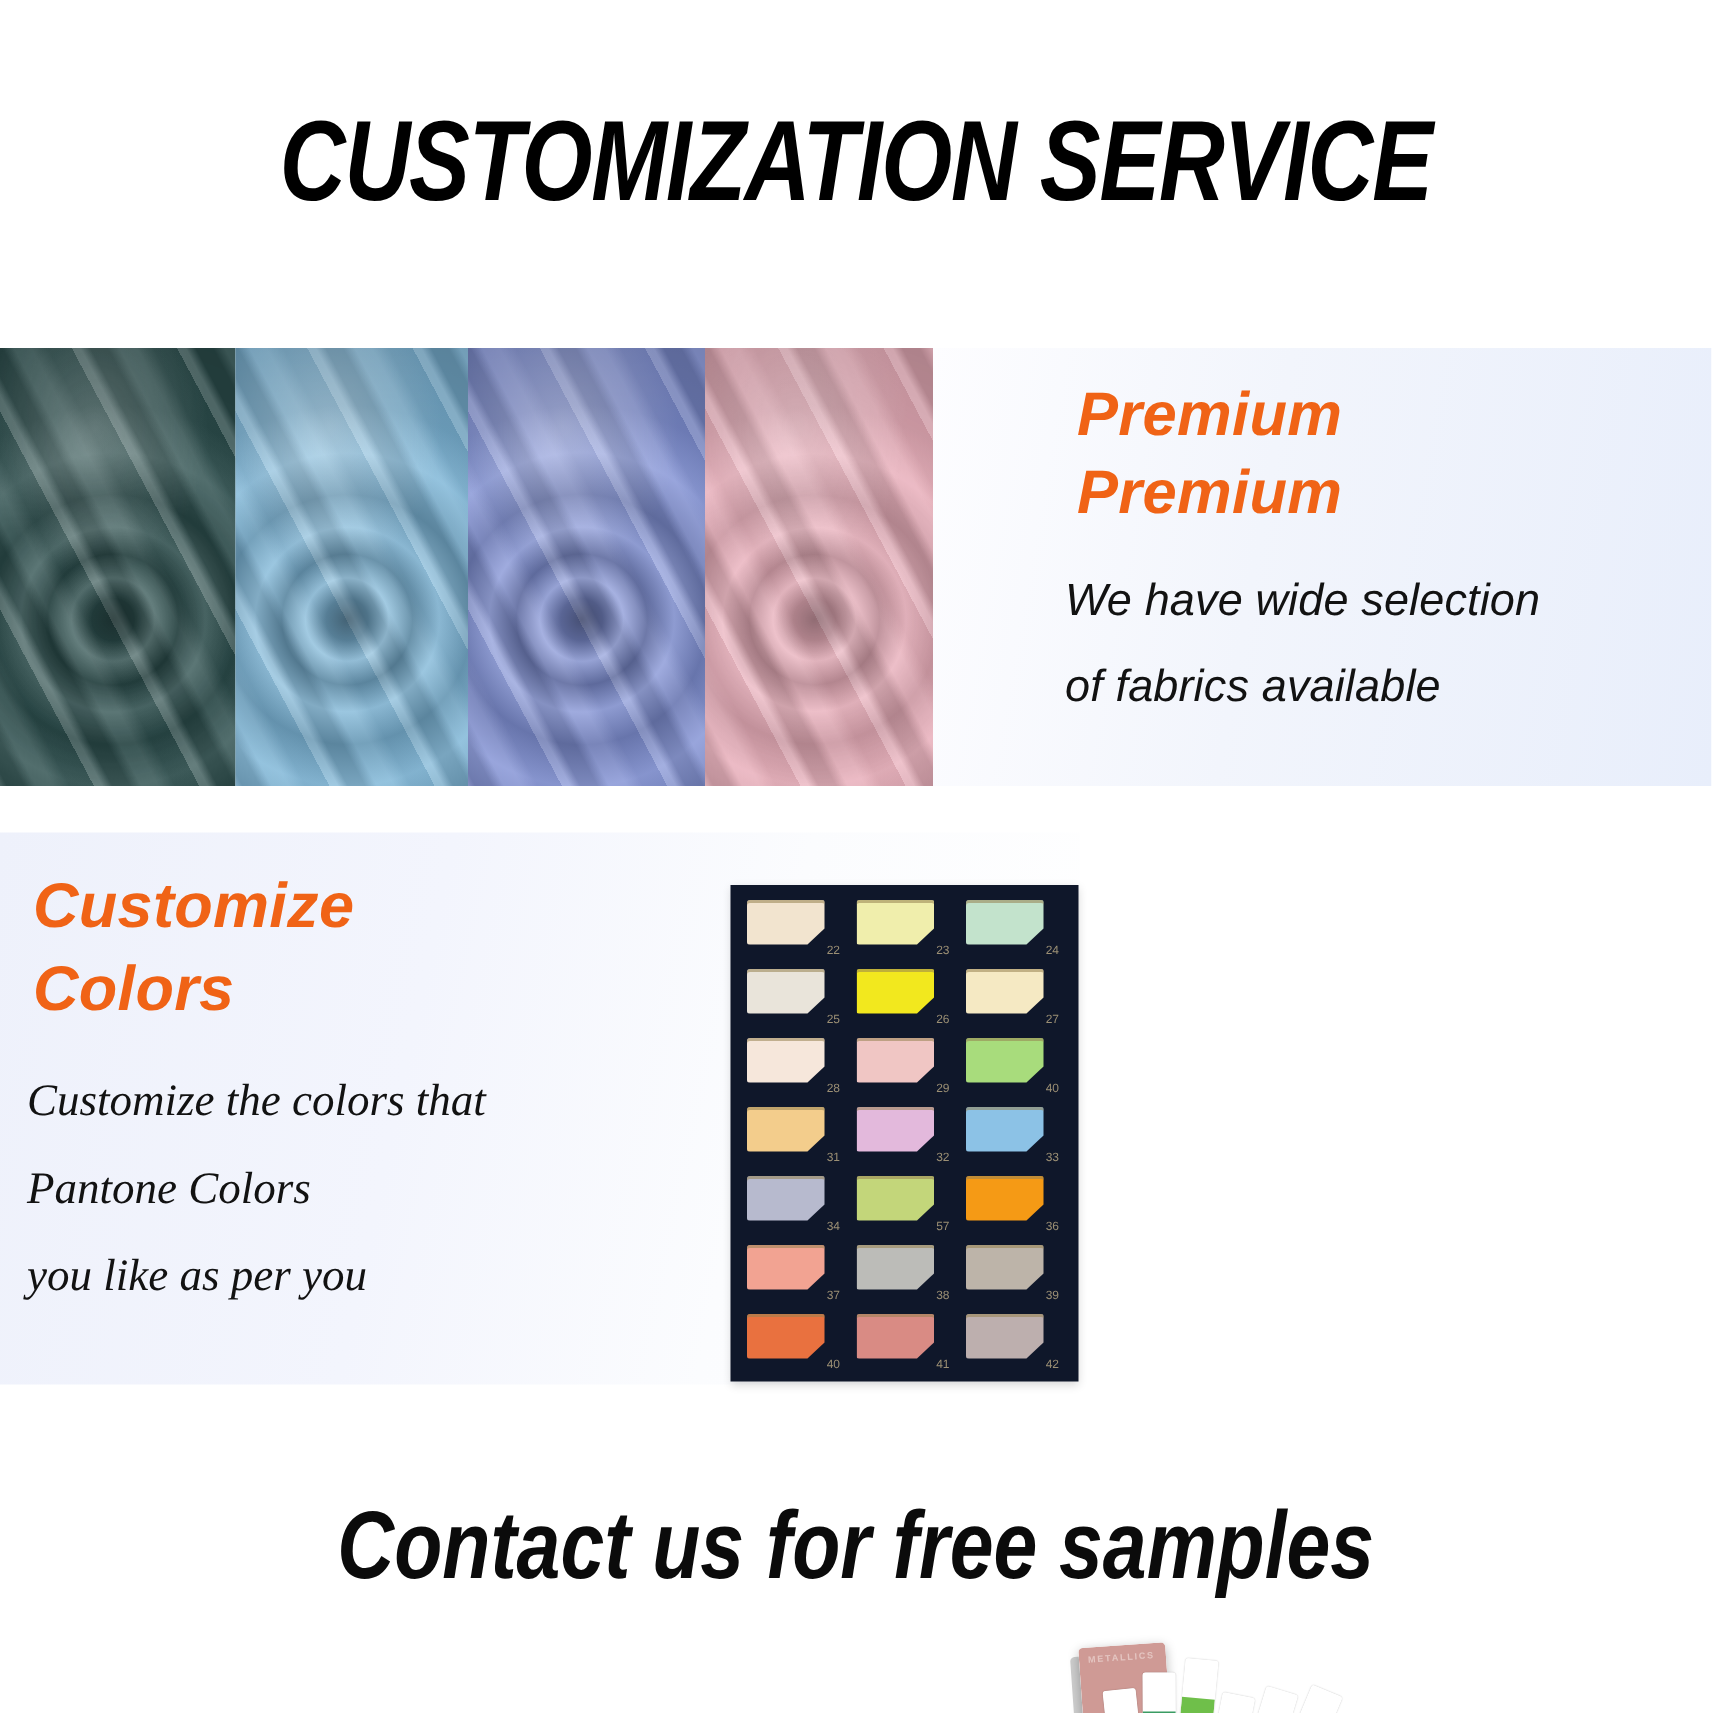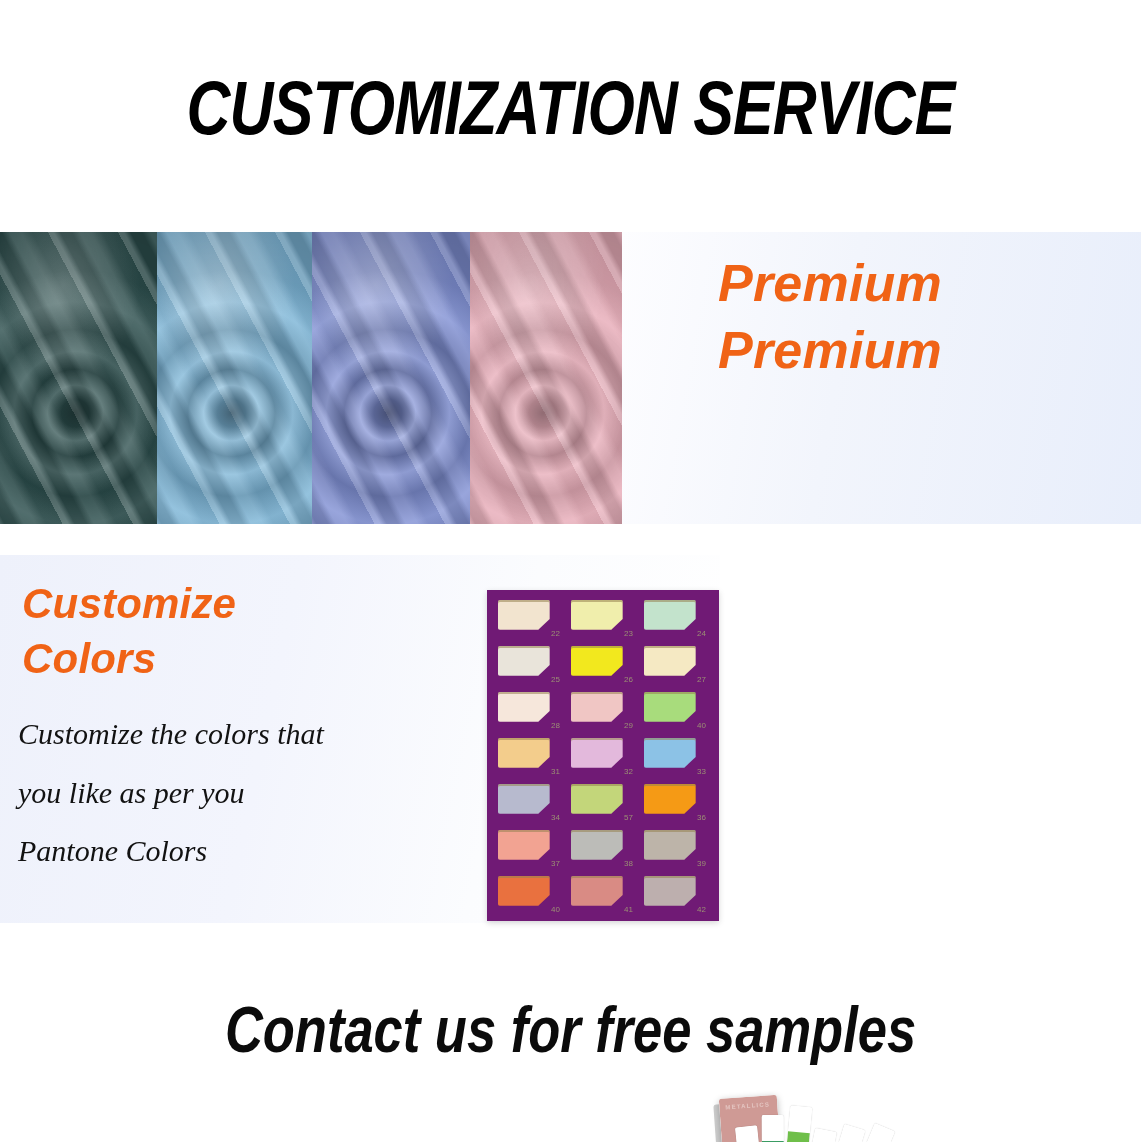--- a/index.html
+++ b/index.html
@@ -59,21 +59,21 @@
   .f1.fab::after{opacity:.85;}
   .f4.fab::after{opacity:.8;}
 
   .panel-fabrics{
     position:absolute;left:622px;top:0;width:519px;height:292px;
     background:linear-gradient(100deg,#fdfdff 0%,#f2f5fc 42%,#e8eefb 100%);
     padding:0;
   }
   .pf-title{
     position:absolute;left:96px;top:18px;width:400px;
-    font-size:52px;font-weight:700;font-style:italic;line-height:1.28;
+    font-size:41px;font-weight:700;font-style:italic;line-height:1.28;
     color:#f06316;letter-spacing:.2px;
   }
   .pf-body{
     position:absolute;left:88px;top:140px;width:420px;
     font-size:30px;font-style:italic;font-weight:400;line-height:1.9;
     color:#121212;letter-spacing:.1px;
   }
 
   
   .sec2{position:absolute;left:0;top:555px;width:1141px;height:368px;}
@@ -89,21 +89,21 @@
   .pc-body{
     position:absolute;left:18px;top:150px;width:470px;
     font-size:30px;font-style:italic;font-weight:400;line-height:1.95;
     color:#121212;
     font-family:Liberation Serif, serif;
   }
 
   
   .swatch-card{
     position:absolute;left:487px;top:35px;width:232px;height:331px;
-    background:#701a75;
+    background:#0f172a;
     box-shadow:0 2px 6px rgba(0,0,0,.16);
     padding:10px 9px 6px 9px;box-sizing:border-box;
     display:grid;grid-template-columns:repeat(3,1fr);
     grid-template-rows:repeat(7,1fr);
     gap:7px 5px;
   }
   .sw-cell{position:relative;}
   .sw-chip{
     position:absolute;left:2px;top:0;width:76%;height:76%;
     border-radius:2px 2px 0 2px;
@@ -179,34 +179,38 @@
     <div class="fab fab-2 f2"></div>
     <div class="fab fab-3 f3"></div>
     <div class="fab fab-4 f4"></div>
   </div>
 
   <div class="panel-fabrics">
     <div class="pf-title">
       <div>Premium</div>
       <div>Premium</div>
     </div>
+    <div class="pf-body">
+      <div>We have wide selection</div>
+      <div>of fabrics available</div>
+    </div>
   </div>
 </div>
 
 <div class="sec2">
 
   <div class="panel-colors">
     <div class="pc-title">
       <div>Customize</div>
       <div>Colors</div>
     </div>
     <div class="pc-body">
       <div>Customize the colors that</div>
+      <div>Pantone Colors</div>
       <div>you like as per you</div>
-      <div>Pantone Colors</div>
     </div>
   </div>
 
   <div class="swatch-card" id="swatch-card">
       <div class="sw-cell">
         <div class="sw-chip" style="background: rgb(242, 228, 207);"></div>
         <div class="sw-num">22</div>
       </div>
       <div class="sw-cell">
         <div class="sw-chip" style="background: rgb(240, 238, 172);"></div>

